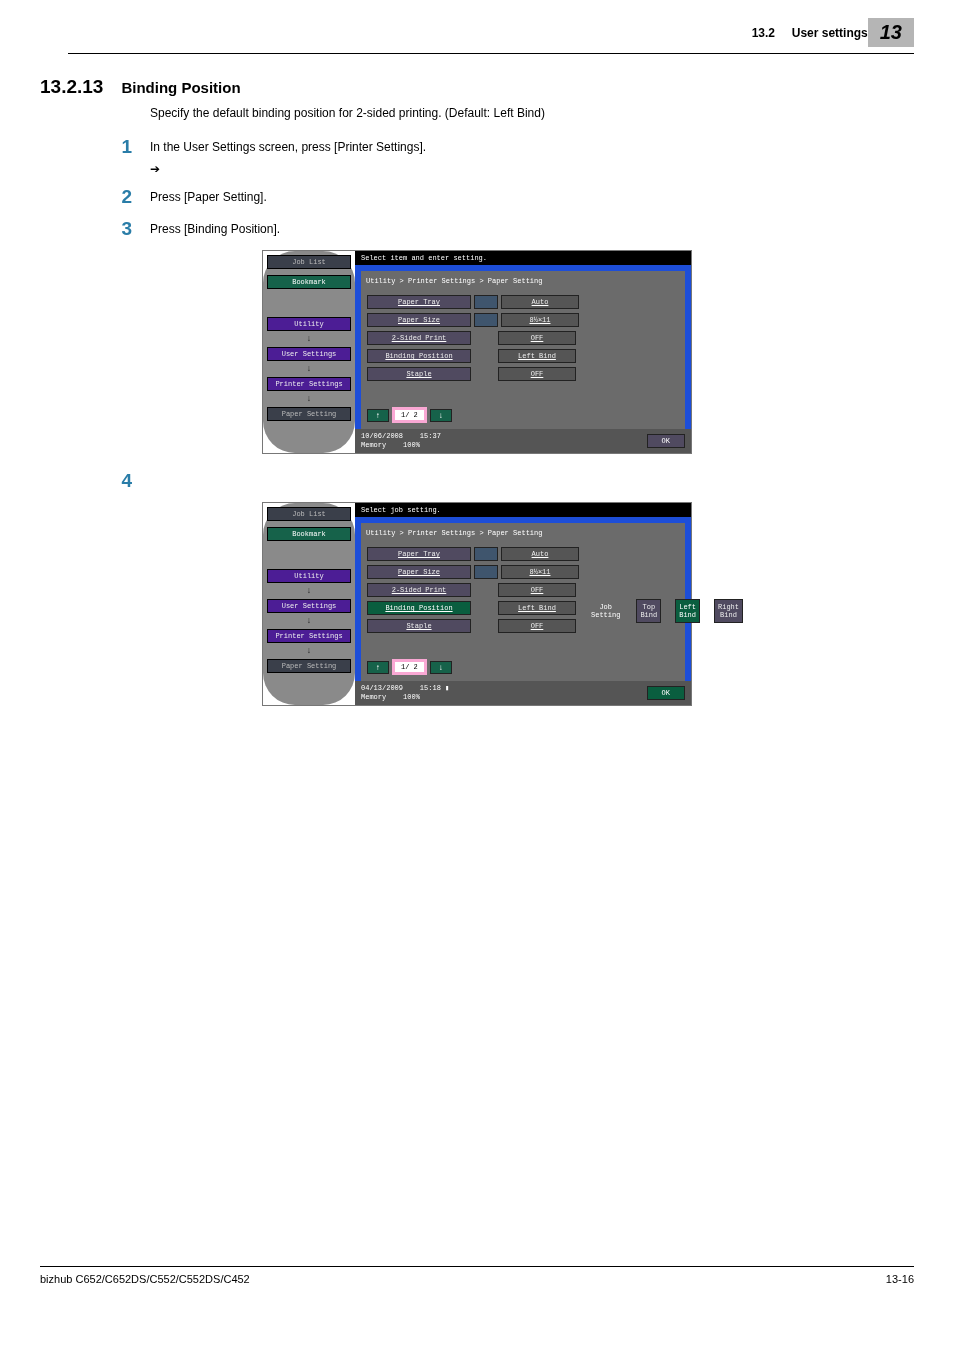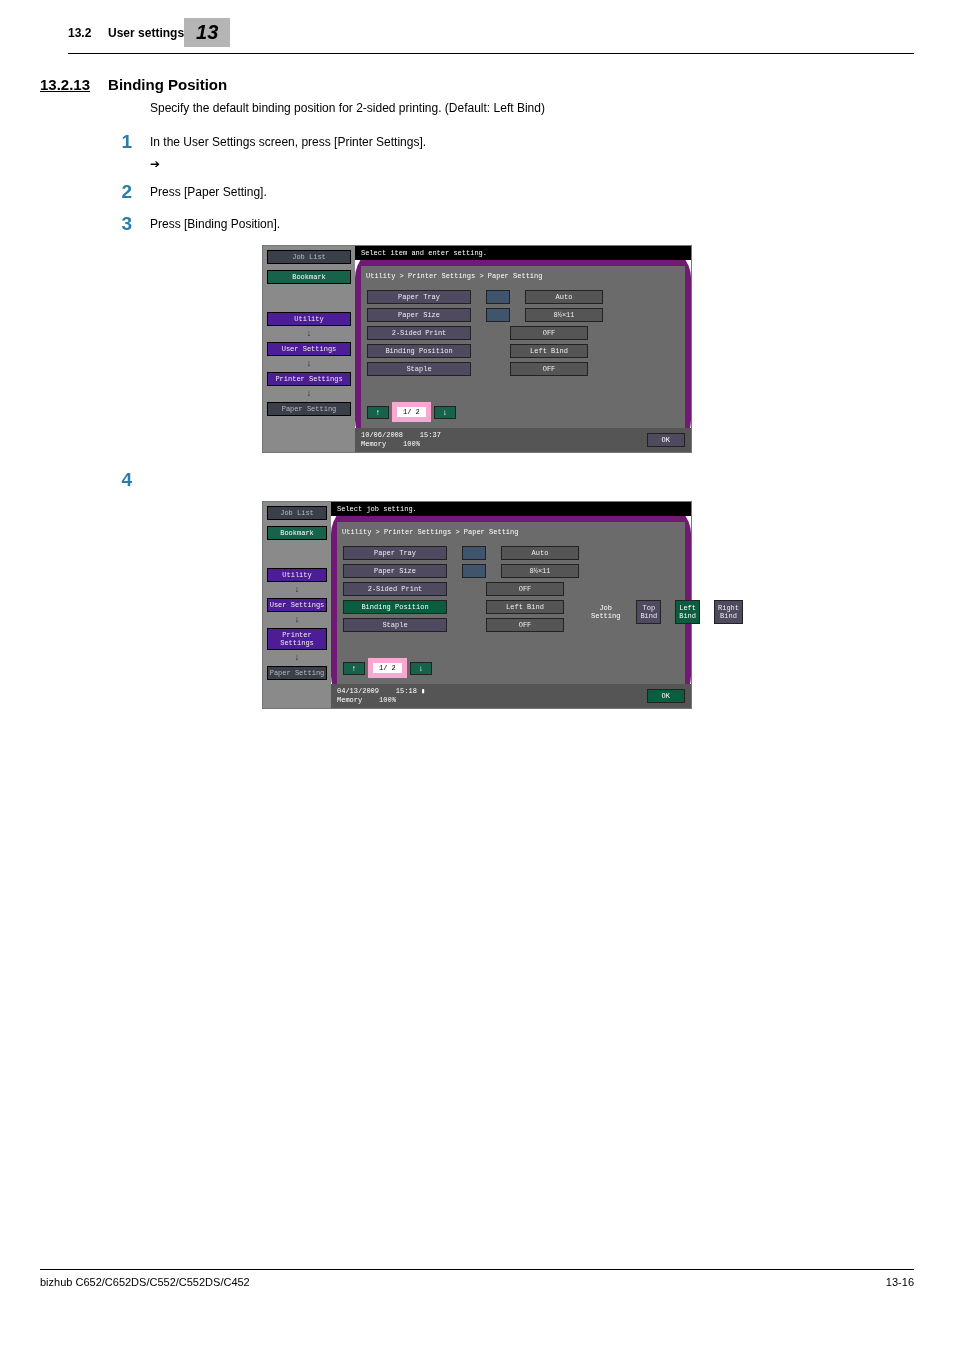--- a/index.html
+++ b/index.html
@@ -1,56 +1,56 @@
 <!DOCTYPE html>
 <html><head>
   <meta charset="utf-8">
   <style>
     * { margin: 0; padding: 0; box-sizing: border-box; }
     body { font-family: Arial, Helvetica, sans-serif; background: #fff; width: 954px; margin: 0 auto; padding: 0 40px; color: #000; }
     
-    .page-header { display: flex; justify-content: flex-start; align-items: center; border-bottom: 1px solid #000; padding: 18px 0 6px 0; margin-bottom: 20px; margin-left: 28px; }
+    .page-header { display: flex; justify-content: flex-end; align-items: center; border-bottom: 1px solid #000; padding: 18px 0 6px 0; margin-bottom: 20px; margin-left: 28px; }
     .page-header-left { font-size: 12px; font-weight: bold; }
     .chapter-box { background: #b5b5b5; padding: 3px 12px; font-size: 20px; font-weight: bold; font-style: italic; color: #000; }
     
     .section-heading { display: flex; align-items: baseline; gap: 18px; margin: 22px 0 8px 0; }
-    .section-num { font-size: 15px; font-weight: bold; text-decoration: underline; }
+    .section-num { font-size: 19px; font-weight: bold; }
     .section-title { font-size: 15px; font-weight: bold; }
     
     .intro-text { font-size: 12px; margin-left: 110px; margin-bottom: 16px; }
     
     .step-row { display: flex; align-items: flex-start; margin-left: 110px; margin-bottom: 10px; }
     .step-num-cell { width: 40px; margin-left: -40px; display: flex; justify-content: flex-end; padding-right: 18px; }
     .step-num { font-size: 19px; font-weight: bold; color: #2a7da8; }
     .step-body { font-size: 12px; flex: 1; padding-top: 4px; }
     .sub-arrow-row { display: flex; align-items: baseline; margin-top: 8px; gap: 8px; }
     .arrow-glyph { font-size: 12px; }
     
     .screenshot-wrap { display: flex; justify-content: center; margin: 6px 0 16px 0; }
     .screenshot { width: 430px; display: flex; font-family: 'Courier New', monospace; font-size: 8px; color: #fff; border: 1px solid #777; }
     
-    .ss-side { width: 92px; background: #8a8a8a; display: flex; flex-direction: column; padding: 4px; gap: 6px; }
+    .ss-side { width: 92px; background: #8a8a8a; display: flex; flex-direction: column; padding: 4px; gap: 6px; border-radius: 32px; }
     .ss-side-btn { background: #4c1d95; border: 1px solid #000; text-align: center; padding: 2px 1px; font-size: 7px; color: #eee; }
     .ss-side-btn.green { background: #16624a; color: #fff; }
     .ss-side-btn.dark { background: #3a3f4a; color: #bbb; }
     .ss-side-arrow { text-align: center; font-size: 9px; color: #222; margin: -3px 0; }
     
-    .ss-main { flex: 1; background: #701a75; display: flex; flex-direction: column; border-radius: 32px; }
+    .ss-main { flex: 1; background: #1d4ed8; display: flex; flex-direction: column; }
     .ss-topbar { background: #000; color: #fff; padding: 3px 6px; font-size: 7px; }
     .ss-breadcrumb-box { background: #6b6b6b; margin: 6px 6px 0 6px; padding: 6px 5px 4px 5px; font-size: 7px; }
     .ss-content { background: #6b6b6b; margin: 0 6px 0 6px; padding: 6px; display: flex; gap: 10px; flex: 1; }
     .ss-settings-col { display: flex; flex-direction: column; gap: 4px; }
-    .ss-setting-row { display: flex; gap: 15px; }
+    .ss-setting-row { display: flex; gap: 3px; text-decoration: underline; }
     .ss-label-btn { background: #504a60; color: #eee; width: 104px; text-align: center; padding: 2px; font-size: 7px; border: 1px solid #222; }
     .ss-label-btn.highlight { background: #0a5e3f; color: #fff; }
     .ss-label-btn.tab { background: #3f556d; width: 24px; font-size: 7px; }
     .ss-value-btn { background: #555; color: #eee; width: 78px; text-align: center; padding: 2px; font-size: 7px; border: 1px solid #222; }
     .ss-pager { display: flex; align-items: center; gap: 3px; margin-top: 22px; }
     .ss-pg-arrow { background: #16624a; color: #fff; width: 22px; text-align: center; padding: 1px; font-size: 8px; border: 1px solid #222; }
-    .ss-pg-num { background: #fff; color: #000; padding: 1px 6px; font-size: 7px; border: 5px solid #f9a8d4; }
+    .ss-pg-num { background: #fff; color: #000; padding: 1px 6px; font-size: 7px; border: 3px solid #f9a8d4; }
     
     .ss-right-col { display: flex; flex-direction: row; gap: 14px; align-items: center; width: 90px; }
     .ss-right-header { font-size: 7px; color: #fff; text-align: center; padding: 2px; width: 86px; }
     .ss-right-btn { background: #504a60; color: #eee; width: 98px; text-align: center; padding: 3px; font-size: 7px; border: 1px solid #222; }
     .ss-right-btn.selected { background: #0a5e3f; color: #fff; }
     
     .ss-footer { display: flex; justify-content: space-between; align-items: center; background: #555; padding: 3px 6px; font-size: 7px; color: #fff; }
     .ss-footer-left { line-height: 1.3; }
     .ss-ok-btn { background: #504a60; color: #fff; padding: 2px 14px; font-size: 7px; border: 1px solid #222; }
     .ss-ok-btn.highlight { background: #0a5e3f; }

